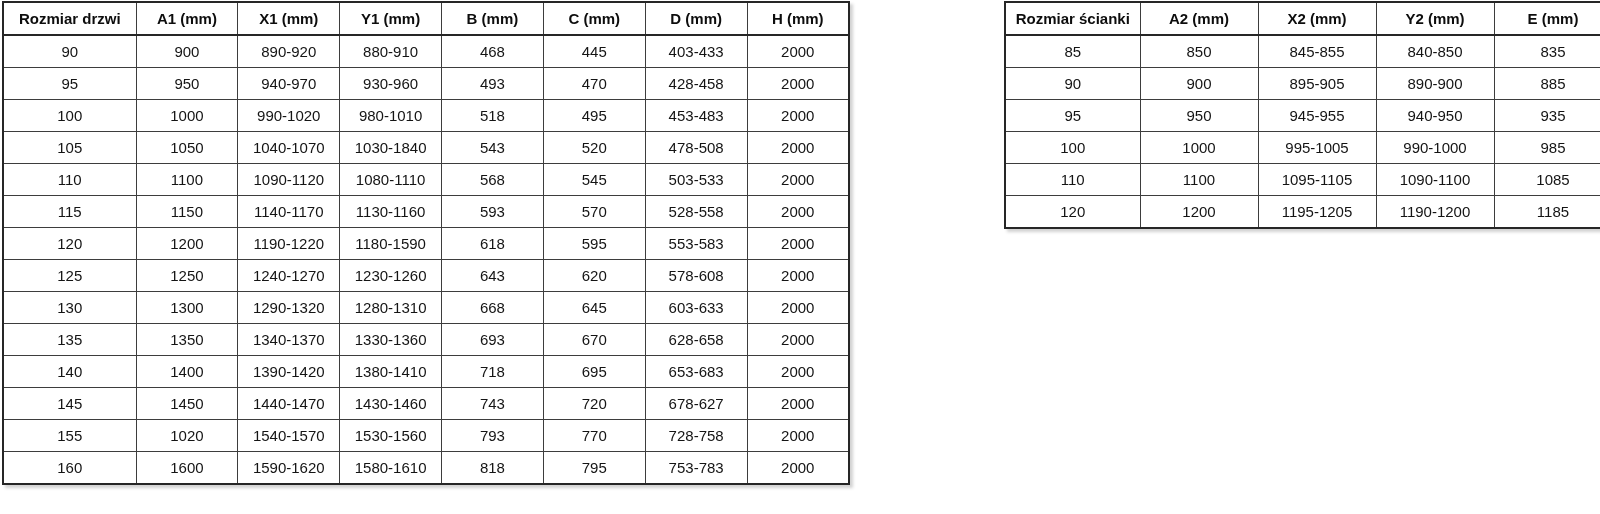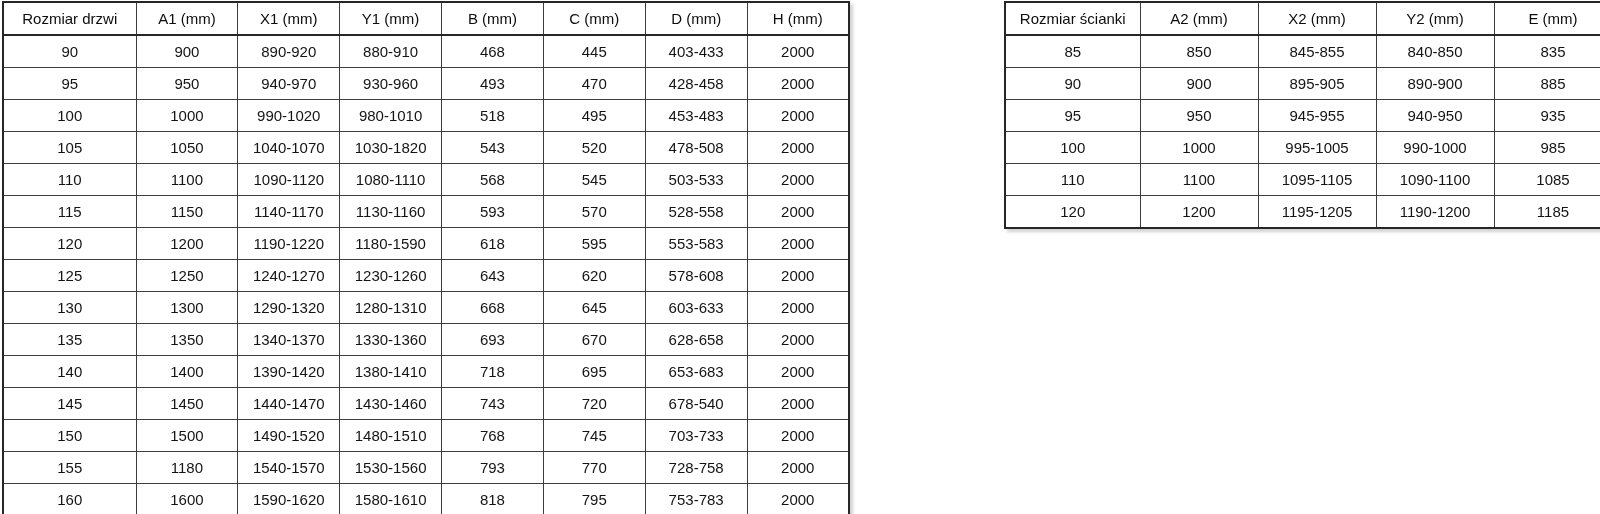--- a/index.html
+++ b/index.html
@@ -31,21 +31,21 @@
     text-align: center;
     vertical-align: middle;
     padding: 0 2px;
     height: 31px;
     font-size: 15px;
     color: #141414;
     white-space: nowrap;
     overflow: hidden;
   }
   table.spec th {
-    font-weight: normal;
+    font-weight: bold;
     color: #0d0d0d;
     border-bottom: 2px solid #262626;
   }
 </style>
 </head>
 <body>
 
 <table id="door-table" class="spec">
     <colgroup>
       <col style="width: 133px;">
@@ -97,21 +97,21 @@
         <td>980-1010</td>
         <td>518</td>
         <td>495</td>
         <td>453-483</td>
         <td>2000</td>
       </tr>
       <tr>
         <td>105</td>
         <td>1050</td>
         <td>1040-1070</td>
-        <td>1030-1820</td>
+        <td>1030-1840</td>
         <td>543</td>
         <td>520</td>
         <td>478-508</td>
         <td>2000</td>
       </tr>
       <tr>
         <td>110</td>
         <td>1100</td>
         <td>1090-1120</td>
         <td>1080-1110</td>
@@ -180,36 +180,26 @@
         <td>653-683</td>
         <td>2000</td>
       </tr>
       <tr>
         <td>145</td>
         <td>1450</td>
         <td>1440-1470</td>
         <td>1430-1460</td>
         <td>743</td>
         <td>720</td>
-        <td>678-540</td>
-        <td>2000</td>
-      </tr>
-      <tr>
-        <td>150</td>
-        <td>1500</td>
-        <td>1490-1520</td>
-        <td>1480-1510</td>
-        <td>768</td>
-        <td>745</td>
-        <td>703-733</td>
+        <td>678-627</td>
         <td>2000</td>
       </tr>
       <tr>
         <td>155</td>
-        <td>1180</td>
+        <td>1020</td>
         <td>1540-1570</td>
         <td>1530-1560</td>
         <td>793</td>
         <td>770</td>
         <td>728-758</td>
         <td>2000</td>
       </tr>
       <tr>
         <td>160</td>
         <td>1600</td>

